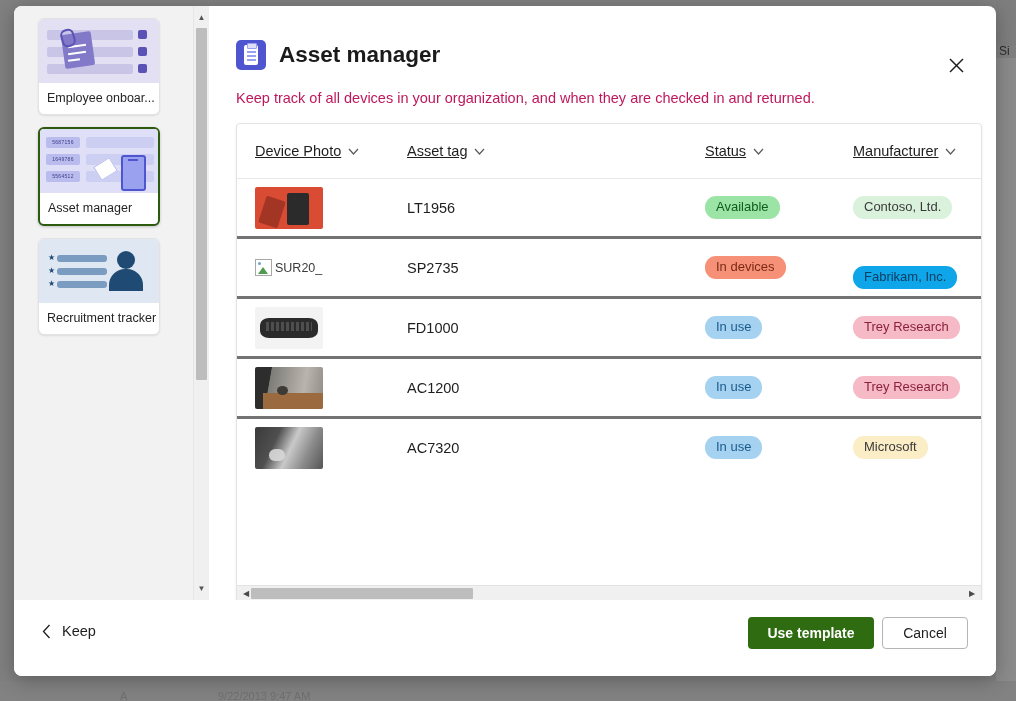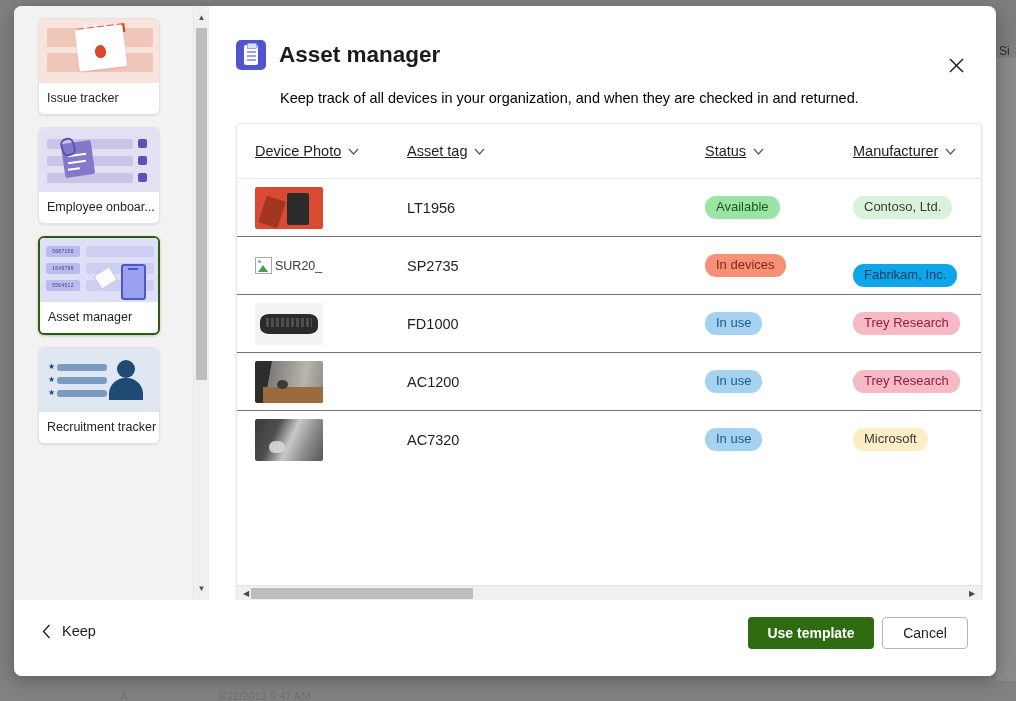--- a/index.html
+++ b/index.html
@@ -319,23 +319,22 @@
   }
   .title-text {
     font-size: 22.5px;
     font-weight: bold;
     color: #1b1b1b;
   }
   .subtitle {
     position: absolute;
     left: 28px; top: 84px;
     font-size: 14.5px;
-    color: #000000;
+    color: #be185d;
     white-space: nowrap;
-    margin-left: 44px;
   }
   .close-btn {
     position: absolute;
     right: 24px; top: 43px;
     width: 32px; height: 32px;
     display: flex; align-items: center; justify-content: center;
     cursor: pointer;
     border-radius: 4px;
   }
 
@@ -366,21 +365,21 @@
     border-bottom: 1px solid #e8e8e8;
     white-space: nowrap;
   }
   table.preview th .hdr {
     display: inline-flex; align-items: center; gap: 7px; text-decoration: underline;
   }
   table.preview td {
     padding: 0 0 0 18px;
     height: 57px;
     vertical-align: middle;
-    border-bottom: 1px solid #737373;
+    border-bottom: 3px solid #737373;
     font-size: 14.5px;
     color: #1e1e1e;
   }
   table.preview tr:last-child td { border-bottom: none; }
 
   .col-photo { width: 152px; }
   .col-tag   { width: 298px; }
   .col-status{ width: 148px; }
   .col-manu  { width: 146px; }
 
@@ -554,34 +553,20 @@
   <div class="bg-right-band"></div>
   <div class="bg-bottom-strip"></div>
   <div class="bg-bottom-date2">A</div>
   <div class="bg-bottom-date">9/22/2013 9:47 AM</div>
 
   <div class="dialog">
 
     <div class="rail">
       <div class="rail-inner">
 
-        <div class="tcard">
-          <div class="tcard-art art-issue">
-            <div class="bar b1"></div>
-              <div class="bar b2"></div>
-            <div class="note-top"></div>
-            <div class="ring" style="left:45px"></div>
-            <div class="ring" style="left:55px"></div>
-            <div class="ring" style="left:65px"></div>
-            <div class="ring" style="left:75px"></div>
-            <div class="note"></div>
-            <div class="bug"></div>
-          </div>
-          <div class="tcard-label">Issue tracker</div>
-        </div>
 
         <div class="tcard">
           <div class="tcard-art art-onboard">
             <div class="row r1"></div>
               <div class="row r2"></div>
               <div class="row r3"></div>
             <div class="chk c1"></div>
               <div class="chk c2"></div>
               <div class="chk c3"></div>
             <div class="doc"></div>

